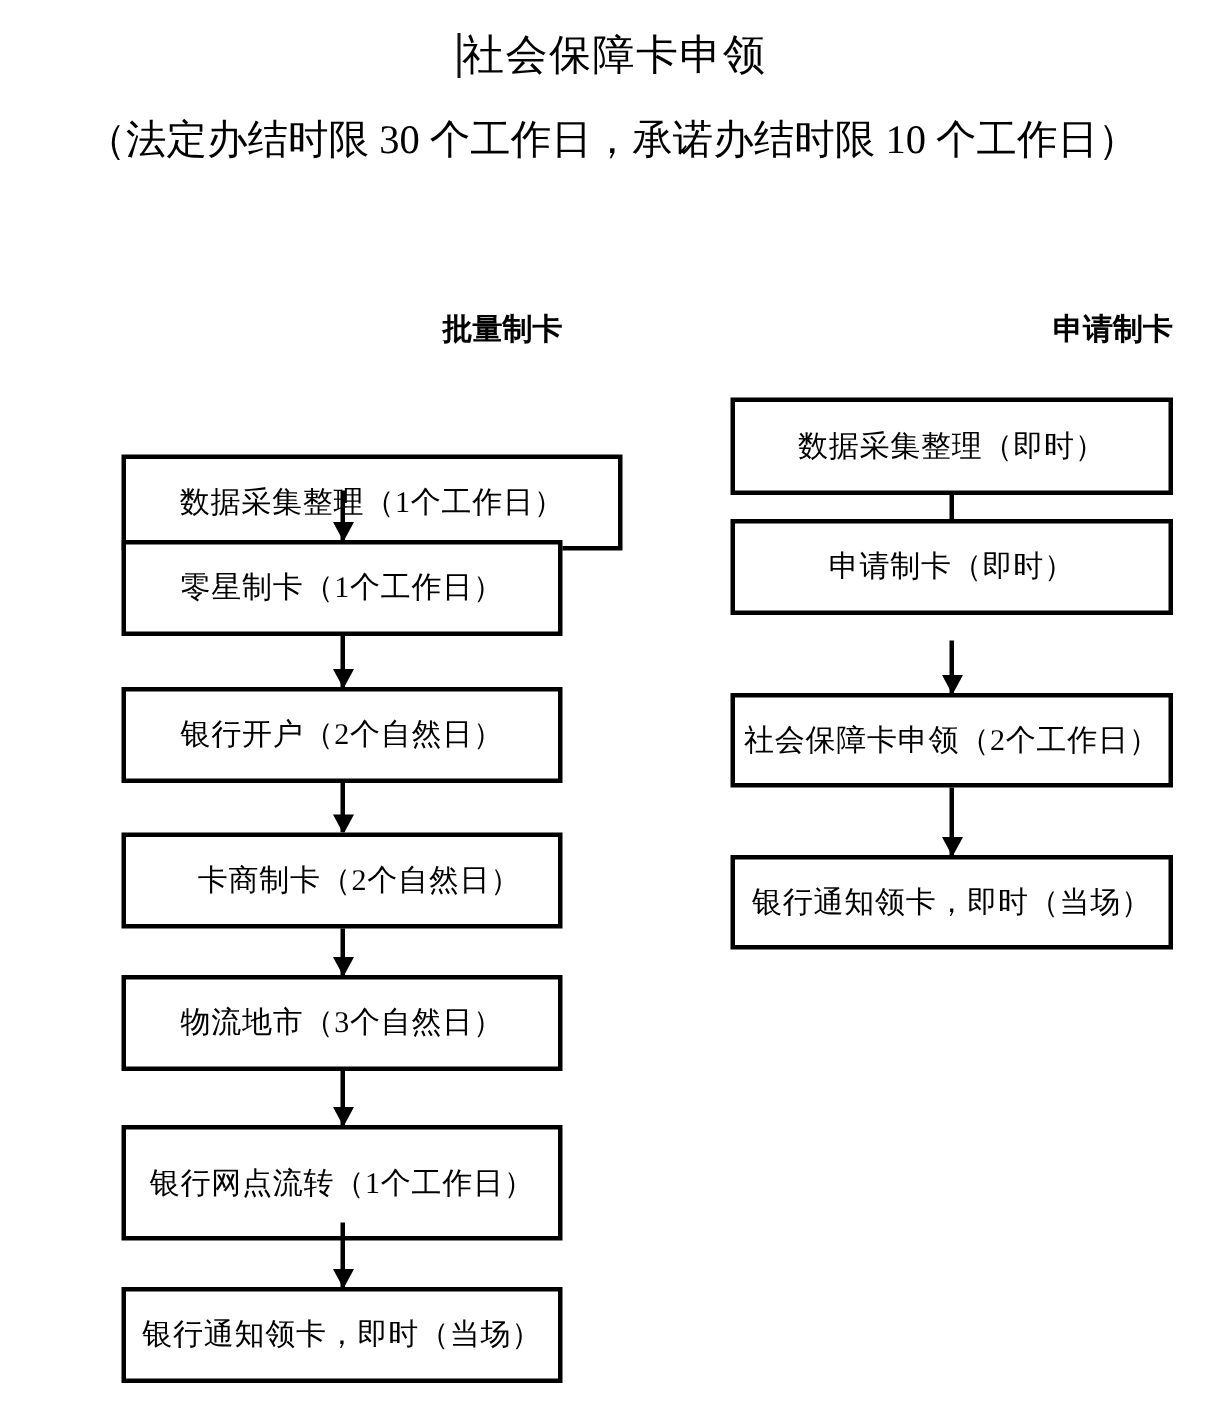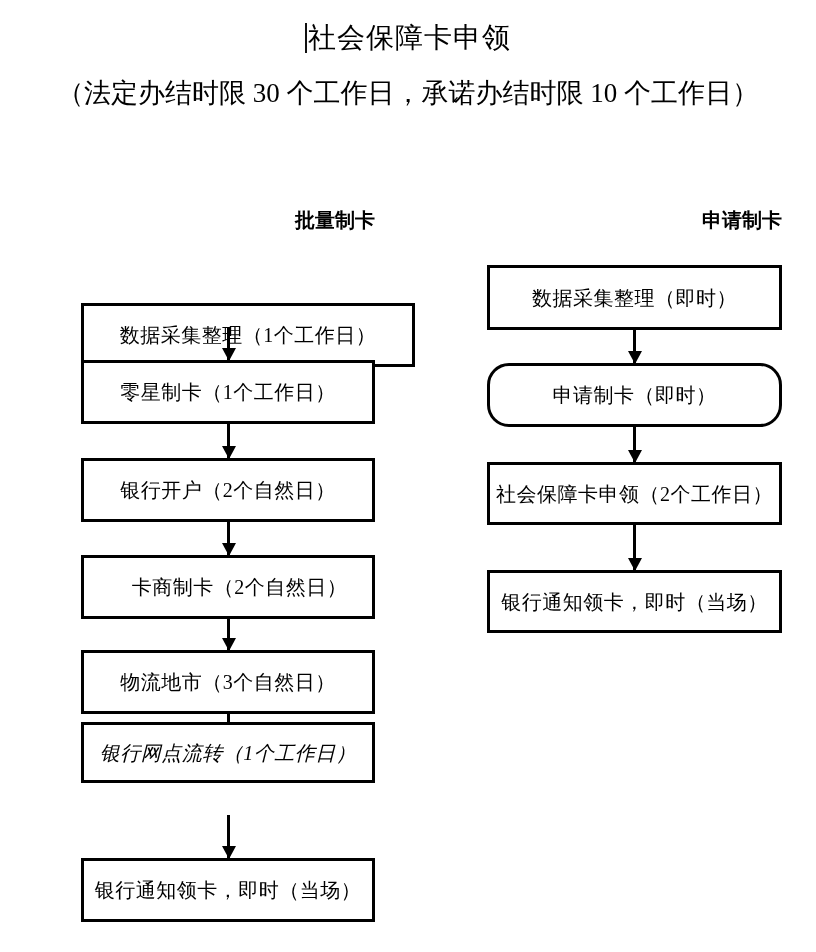--- a/index.html
+++ b/index.html
@@ -125,29 +125,29 @@
 
   <div class="flow-box" style="left:81px; top:458px;  width:294px; height:64px;">银行开户（2个自然日）</div>
   <div class="arrow" style="left:227px; top:522px; height:33px;"></div>
 
   <div class="flow-box" style="left:81px; top:555px;  width:294px; height:64px;padding-left:23px;">卡商制卡（2个自然日）</div>
   <div class="arrow" style="left:227px; top:619px; height:31px;"></div>
 
   <div class="flow-box" style="left:81px; top:650px;  width:294px; height:64px;">物流地市（3个自然日）</div>
   <div class="arrow" style="left:227px; top:714px; height:36px;"></div>
 
-  <div class="flow-box" style="left:81px; top:722px;  width:294px; height:61px;font-style:italic;">银行网点流转（1个工作日）</div>
+  <div class="flow-box" style="left:81px; top:750px;  width:294px; height:77px;">银行网点流转（1个工作日）</div>
   <div class="arrow" style="left:227px; top:815px; height:43px;"></div>
 
   <div class="flow-box" style="left:81px; top:858px;  width:294px; height:64px;">银行通知领卡，即时（当场）</div>
 
   <div class="flow-box" style="left:487px; top:265px; width:295px; height:65px;text-align:right;">数据采集整理（即时）</div>
   <div class="arrow" style="left:633px; top:330px; height:33px;"></div>
 
-  <div class="flow-box" style="left:487px; top:363px; width:295px; height:64px;border-radius:22px;">申请制卡（即时）</div>
+  <div class="flow-box" style="left:487px; top:346px; width:295px; height:64px;">申请制卡（即时）</div>
   <div class="arrow" style="left:633px; top:427px; height:35px;"></div>
 
   <div class="flow-box" style="left:487px; top:462px; width:295px; height:63px;">社会保障卡申领（2个工作日）</div>
   <div class="arrow" style="left:633px; top:525px; height:45px;"></div>
 
   <div class="flow-box" style="left:487px; top:570px; width:295px; height:63px;">银行通知领卡，即时（当场）</div>
 
 </div>
 
 </body></html>

